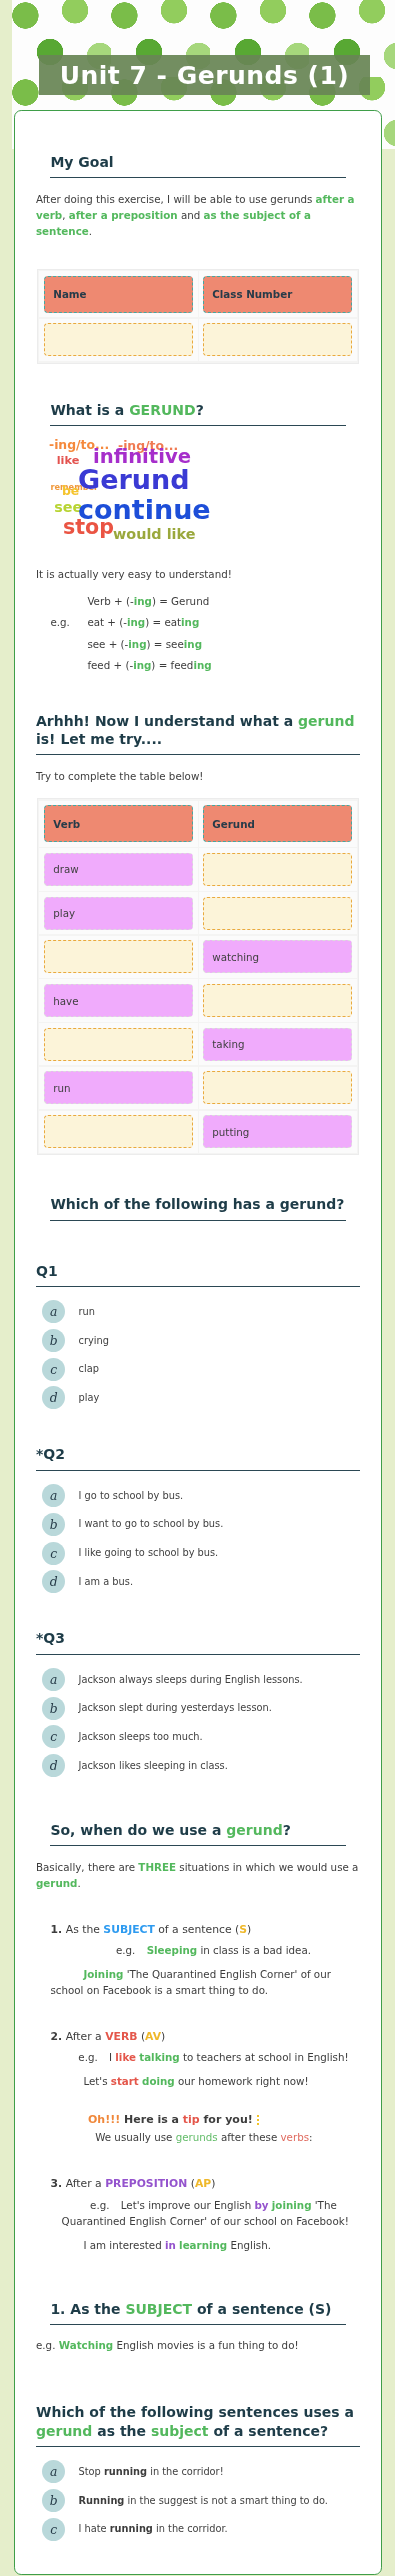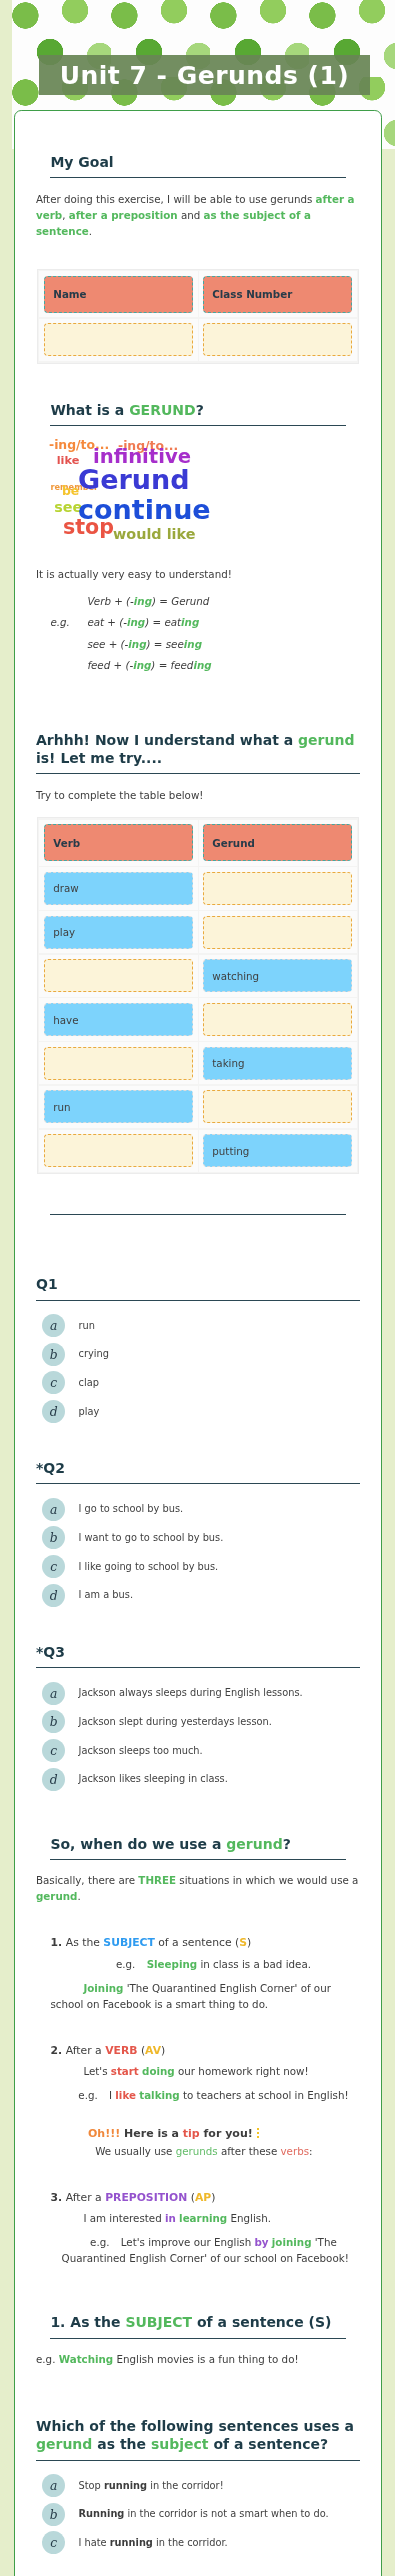--- a/index.html
+++ b/index.html
@@ -49,38 +49,38 @@
   .wtable{background:#f4f4f3;border:0.5px solid #ececec;padding:1.5px;margin:0 1px;}
   .wrow{display:grid;grid-template-columns:1fr 1fr;gap:1px;margin-bottom:1.5px;}
   .wrow:last-child{margin-bottom:0;}
   .wcell{background:#fbfbfb;padding:4.6px;}
   .cellbox{
     border:1px dashed #cccccc;border-radius:4.1px;min-height:29px;
     display:flex;align-items:center;padding:0 8.2px;font-size:10.3px;box-sizing:border-box;
   }
   .cb-header{background:#ee8971;border-color:#43a8a0;color:#273b49;font-weight:700;min-height:37px;}
   .cb-input{background:#fcf4d9;border-color:#e9a93e;min-height:33px;cursor:text;}
-  .cb-plain{background:#7dd3fc;border-color:#dcdcdc;color:#3f3f3f;min-height:33px;}
+  .cb-plain{background:#f0abfc;border-color:#dcdcdc;color:#3f3f3f;min-height:33px;}
   
   .wordcloud{position:relative;height:113px;margin:7.2px 0 13.4px 13px;}
   .wc{position:absolute;font-weight:800;white-space:nowrap;line-height:1;}
   .wc0{left:0;top:0;font-size:12.4px;color:#f5893c;}
   .wc1{left:69px;top:1px;font-size:12.4px;color:#f07a52;}
   .wc2{left:7.7px;top:15.5px;font-size:11.3px;color:#e3524e;}
   .wc3{left:44px;top:8.2px;font-size:19.6px;color:#a62ecb;}
   .wc4{left:1.5px;top:44px;font-size:8.2px;color:#f0993c;}
   .wc5{left:29px;top:27px;font-size:27px;color:#3a3ad4;}
   .wc6{left:13px;top:46px;font-size:12.4px;color:#f5c42e;}
   .wc7{left:5.2px;top:61px;font-size:14.4px;color:#b8d433;}
   .wc8{left:29px;top:57px;font-size:27px;color:#1d4ed8;}
   .wc9{left:14px;top:78px;font-size:20.6px;color:#ea5443;}
   .wc10{left:64px;top:88px;font-size:14.4px;color:#9aa83c;}
   
   .formula{margin:5.2px 0 0 14.4px;}
-  .f-line{display:flex;margin:0 0 9.3px;font-size:10.3px;color:#3d3d3d;font-style:italic;}
+  .f-line{display:flex;margin:0 0 9.3px;font-size:10.3px;color:#3d3d3d;}
   .f-eg{flex:0 0 37px;}
   
   .sg-green{color:#53b85d;font-weight:700;}
   .sg-greenplain{color:#64bd6a;}
   .sg-red{color:#e4574b;font-weight:700;}
   .sg-redplain{color:#e06a5e;}
   .sg-orange{color:#f0883b;font-weight:700;}
   .sg-purple{color:#9453cd;font-weight:700;}
   .sg-blue{color:#2e9bf0;font-weight:700;}
   .sg-yellow{color:#efb82a;font-weight:700;}
@@ -100,21 +100,21 @@
   .eg-line .eg-prefix{margin-right:11.3px;}
   .eg-first{text-indent:16.5px;text-align:center;}
   .tipbox{margin:23px 0 0 52px;}
   .tip-line1{font-size:11px;margin:0 0 5.2px;}
   .tip-accent{display:inline-block;width:2.1px;height:11.3px;margin-left:4.1px;vertical-align:middle;
     background-image:repeating-linear-gradient(#f3c326 0 2.1px,transparent 2.1px 4.1px);}
   .tip-line2{font-size:10.3px;margin:0 0 0 7.2px;}
   .tip-verbs{font-size:10.8px;margin:19.6px 0 0 2.1px;}
   
   .mt56{margin-top:29px;} .mt72{margin-top:37px;} .mt78{margin-top:40px;}
-  .mt80{margin-top:60px;} .mt85{margin-top:44px;}
+  .mt80{margin-top:41px;} .mt85{margin-top:44px;}
   .mt90{margin-top:46px;} .mt95{margin-top:49px;} .mt70{margin-top:36px;}
   .mt60{margin-top:31px;} .mt26{margin-top:13.4px;}
   .mt24{margin-top:12.4px;} .mt28{margin-top:14.4px;} .mt50{margin-top:34px;}
 </style>
 </head>
 <body>
 
 <div class="pea-header">
   <div class="title-banner">
     <span class="title-text">Unit 7 - Gerunds (1)</span>
@@ -251,20 +251,21 @@
             <div class="cellbox cb-input"></div>
           </div>
         <div class="wcell">
             <div class="cellbox cb-plain">putting</div>
           </div>
       </div>
     </div>
   </section>
 
   <section class="mt78">
+    <h2 class="h-main indent">Which of the following has a gerund?</h2>
     <div class="rule indent"></div>
   </section>
 
   <section class="mt80">
     <h2 class="h-main">Q1</h2>
     <div class="rule"></div>
     <div class="opt">
       <div class="opt-circle">
           <span>a</span>
         </div>
@@ -351,31 +352,31 @@
   <section class="mt85">
     <h2 class="h-main indent"><span>So, when do we use a </span><span class="sg-green">gerund</span><span>?</span></h2>
     <div class="rule indent"></div>
     <p class="body-text indent"><span>Basically, there are </span><span class="sg-green">THREE</span><span> situations in which we would use a </span><span class="sg-green">gerund</span><span>.</span></p>
 
     <p class="wu-label mt60"><span class="sg-bold">1. </span><span>As the </span><span class="sg-blue">SUBJECT</span><span> of a sentence (</span><span class="sg-yellow">S</span><span>)</span></p>
     <p class="eg-line eg-first"><span class="eg-prefix">e.g.</span><span><span class="sg-green">Sleeping</span><span> in class is a bad idea.</span></span></p>
     <p class="eg-line"><span class="sg-green">Joining</span><span> 'The Quarantined English Corner' of our school on Facebook is a smart thing to do.</span></p>
 
     <p class="wu-label mt60"><span class="sg-bold">2. </span><span>After a </span><span class="sg-red">VERB</span><span> (</span><span class="sg-yellow">AV</span><span>)</span></p>
+    <p class="eg-line eg-first"><span class="eg-prefix">e.g.</span><span><span>I </span><span class="sg-red">like</span><span> </span><span class="sg-green">talking</span><span> to teachers at school in English!</span></span></p>
     <p class="eg-line"><span>Let's </span><span class="sg-red">start</span><span> </span><span class="sg-green">doing</span><span> our homework right now!</span></p>
-    <p class="eg-line eg-first"><span class="eg-prefix">e.g.</span><span><span>I </span><span class="sg-red">like</span><span> </span><span class="sg-green">talking</span><span> to teachers at school in English!</span></span></p>
 
     <div class="tipbox">
       <p class="tip-line1"><span><span class="sg-orange">Oh!!!</span><span class="sg-bold"> Here is a </span><span class="sg-red">tip</span><span class="sg-bold"> for you!</span></span><span class="tip-accent"></span></p>
       <p class="tip-line2"><span>We usually use </span><span class="sg-greenplain">gerunds</span><span> after these </span><span class="sg-redplain">verbs</span><span>:</span></p>
     </div>
 
     <p class="wu-label mt50"><span class="sg-bold">3. </span><span>After a </span><span class="sg-purple">PREPOSITION</span><span> (</span><span class="sg-yellow">AP</span><span>)</span></p>
+    <p class="eg-line eg-first"><span class="eg-prefix">e.g.</span><span><span>Let's improve our English </span><span class="sg-purple">by</span><span> </span><span class="sg-green">joining</span><span> 'The Quarantined English Corner' of our school on Facebook!</span></span></p>
     <p class="eg-line"><span>I am interested </span><span class="sg-purple">in</span><span> </span><span class="sg-green">learning</span><span> English.</span></p>
-    <p class="eg-line eg-first"><span class="eg-prefix">e.g.</span><span><span>Let's improve our English </span><span class="sg-purple">by</span><span> </span><span class="sg-green">joining</span><span> 'The Quarantined English Corner' of our school on Facebook!</span></span></p>
   </section>
 
   <section class="mt90">
     <h2 class="h-main indent"><span>1. As the </span><span class="sg-green">SUBJECT</span><span> of a sentence (S)</span></h2>
     <div class="rule indent"></div>
     <p class="body-text indent"><span>e.g. </span><span class="sg-green">Watching</span><span> English movies is a fun thing to do!</span></p>
   </section>
 
   <section class="mt95">
     <h2 class="h-main"><span>Which of the following sentences uses a </span><span class="sg-green">gerund</span><span> as the </span><span class="sg-green">subject</span><span> of a sentence?</span></h2>
@@ -383,21 +384,21 @@
     <div class="opt">
       <div class="opt-circle">
           <span>a</span>
         </div>
       <div class="opt-text"><span>Stop </span><span class="sg-bold">running</span><span> in the corridor!</span></div>
     </div>
     <div class="opt">
       <div class="opt-circle">
           <span>b</span>
         </div>
-      <div class="opt-text"><span class="sg-bold">Running</span><span> in the corridor is not a smart when to do.</span></div>
+      <div class="opt-text"><span class="sg-bold">Running</span><span> in the suggest is not a smart thing to do.</span></div>
     </div>
     <div class="opt">
       <div class="opt-circle">
           <span>c</span>
         </div>
       <div class="opt-text"><span>I hate </span><span class="sg-bold">running</span><span> in the corridor.</span></div>
     </div>
 
   </section>
 

